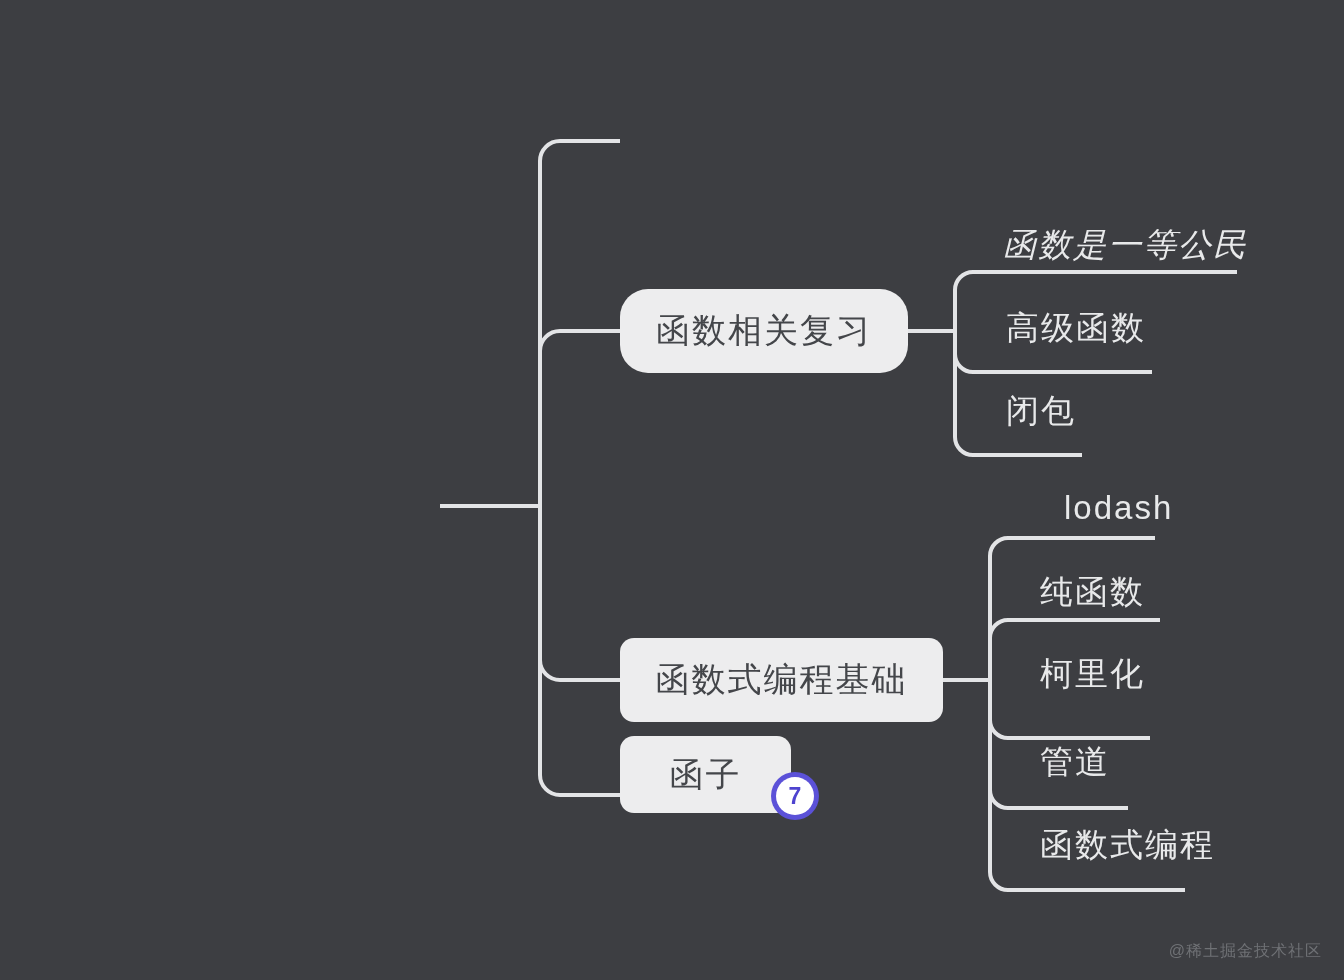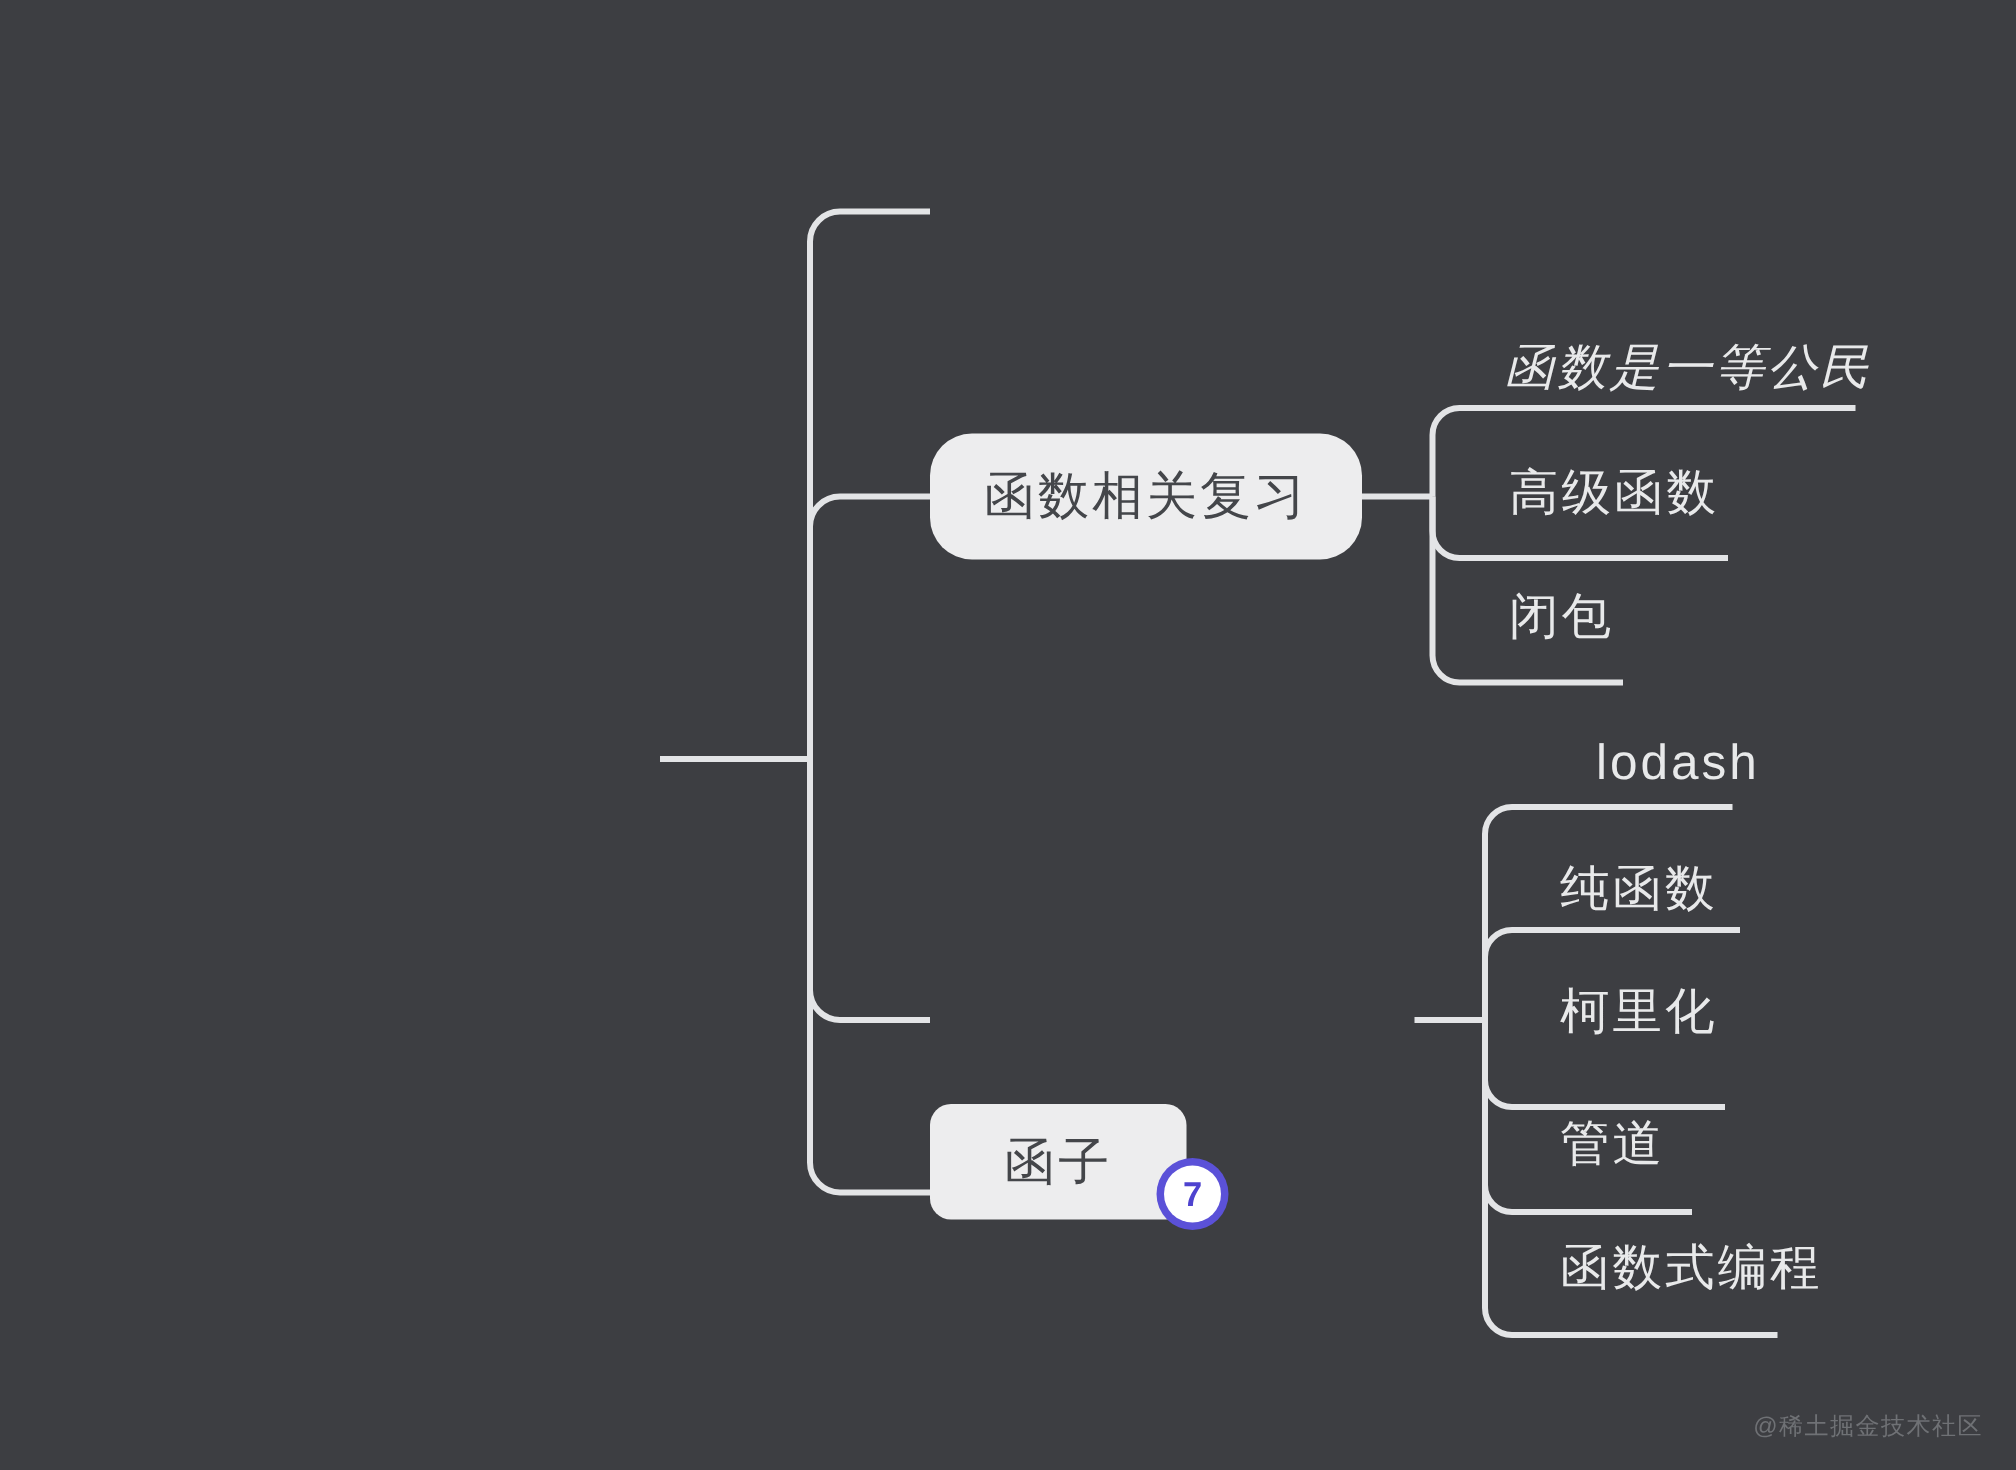--- a/index.html
+++ b/index.html
@@ -132,20 +132,23 @@
 
     <path d="M764 795 H773"></path>
   </svg>
 
 
 
   <div class="node-box node-branch" style="left:620px; top:289px; width:288px; height:84px;border-radius:28px;">
     <span>函数相关复习</span>
   </div>
 
+  <div class="node-box node-branch" style="left:620px; top:638px; width:323px; height:84px;">
+    <span>函数式编程基础</span>
+  </div>
 
   <div class="node-box node-branch" style="left:620px; top:736px; width:171px; height:77px;">
     <span>函子</span>
   </div>
 
   <div class="badge">
     <div class="badge-inner">7</div>
   </div>
 
   <span class="leaf" style="left:1003px; top:228px;font-style:italic;">函数是一等公民</span>

